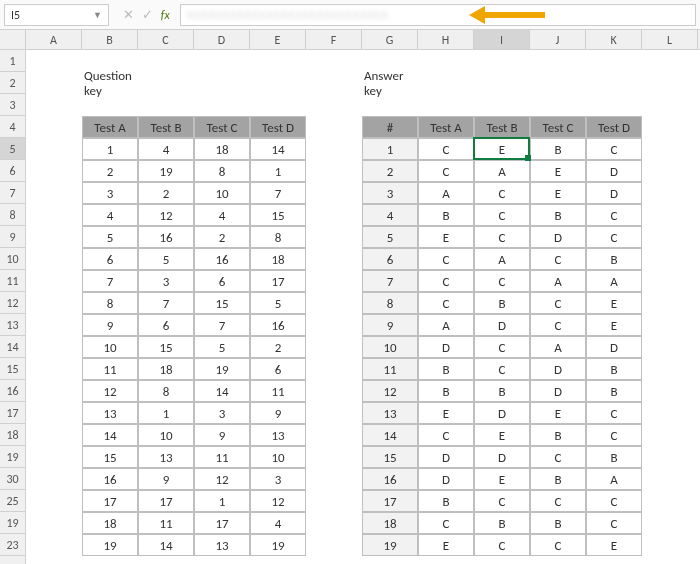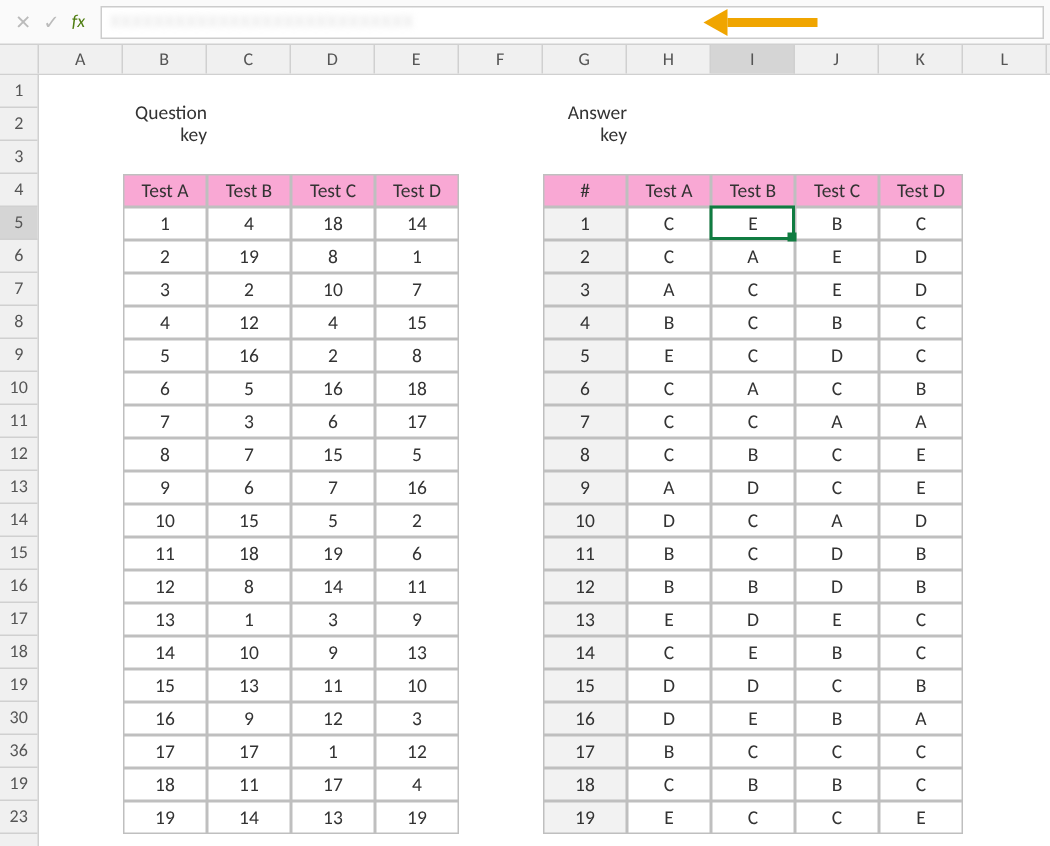--- a/index.html
+++ b/index.html
@@ -20,31 +20,35 @@
   .hcell.first { width: 26px; }
   .hcell.col { flex: 0 0 56px; }
   .hcell.active { background: #d5d5d5; }
   .grid-area { display: flex; height: calc(564px - 30px - 20px); }
   .row-head-col { width: 26px; background: #f0f0f0; border-right: 1px solid #d0d0d0; }
   .rhead { height: 22px; display: flex; align-items: center; justify-content: center; border-bottom: 1px solid #d0d0d0; color: #555; font-size: 12px; }
   .rhead.active { background: #d5d5d5; }
   .cells { position: relative; flex: 1; }
   .row { display: flex; height: 22px; }
   .cell { flex: 0 0 56px; height: 22px; display: flex; align-items: center; justify-content: center; font-size: 13px; color: #333; }
-  .label-left { justify-content: flex-start; padding-left: 2px; text-align: right; }
-  .th { background: #f9a8d4; border: 1px solid #bfbfbf; font-weight: normal; }
+  .label-left { justify-content: flex-start; padding-left: 2px; }
+  .th { background: #a3a3a3; border: 1px solid #bfbfbf; font-weight: normal; }
   .td { border: 1px solid #bfbfbf; background: #fff; }
   .tdh { border: 1px solid #bfbfbf; background: #f2f2f2; }
   .sel-cell { position: absolute; border: 2px solid #107c41; pointer-events: none; }
   .sel-handle { position: absolute; width: 6px; height: 6px; background: #107c41; right: -3px; bottom: -3px; }
 </style>
 </head>
 <body>
 
 <div class="top-bar">
+  <div class="name-box">
+    <span class="name-text">I5</span>
+    <span class="name-arrow">▼</span>
+  </div>
   <div class="fx-icons">
     <span>✕</span>
     <span>✓</span>
     <span class="fx-label">fx</span>
   </div>
   <div class="formula-input">
     <span class="formula-blur">XXXXXXXXXXXXXXXXXXXXXXXXXXXX</span>
     <div class="arrow-callout">
       <div class="arrow-head"></div>
       <div class="arrow-line"></div>
@@ -83,21 +87,21 @@
       <div class="rhead">11</div>
       <div class="rhead">12</div>
       <div class="rhead">13</div>
       <div class="rhead">14</div>
       <div class="rhead">15</div>
       <div class="rhead">16</div>
       <div class="rhead">17</div>
       <div class="rhead">18</div>
       <div class="rhead">19</div>
       <div class="rhead">30</div>
-      <div class="rhead">36</div>
+      <div class="rhead">25</div>
       <div class="rhead">19</div>
       <div class="rhead">23</div>
     </div>
   <div class="cells">
       <div class="row">
         <div class="cell"></div>
         <div class="cell"></div>
         <div class="cell"></div>
         <div class="cell"></div>
         <div class="cell"></div>

